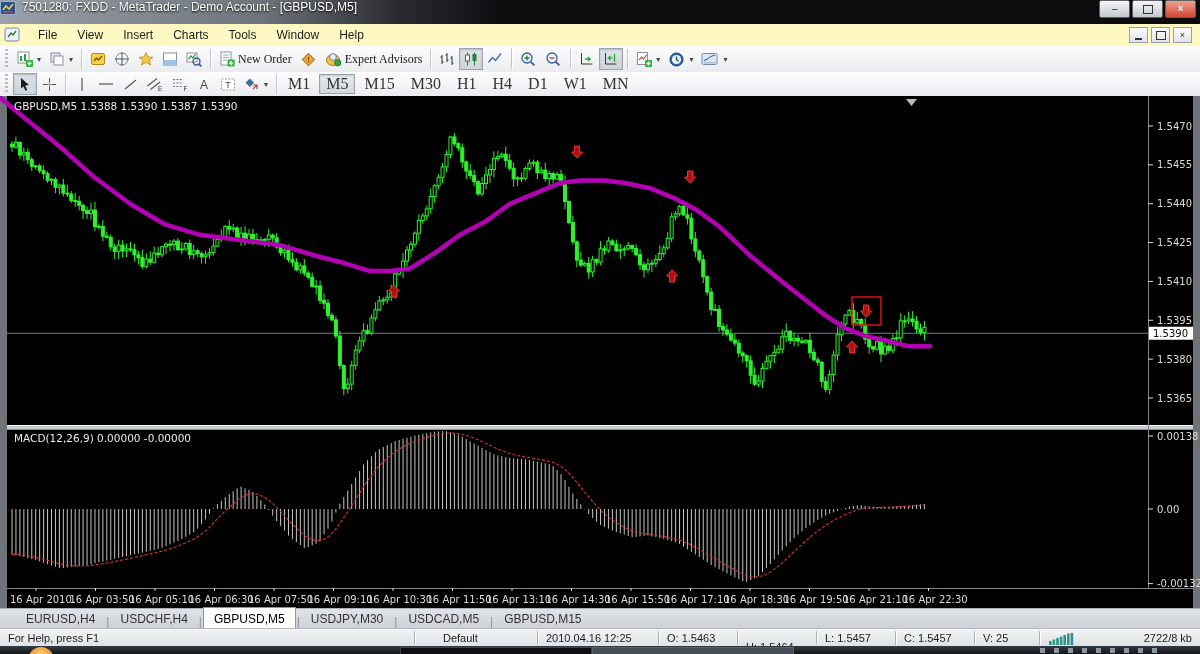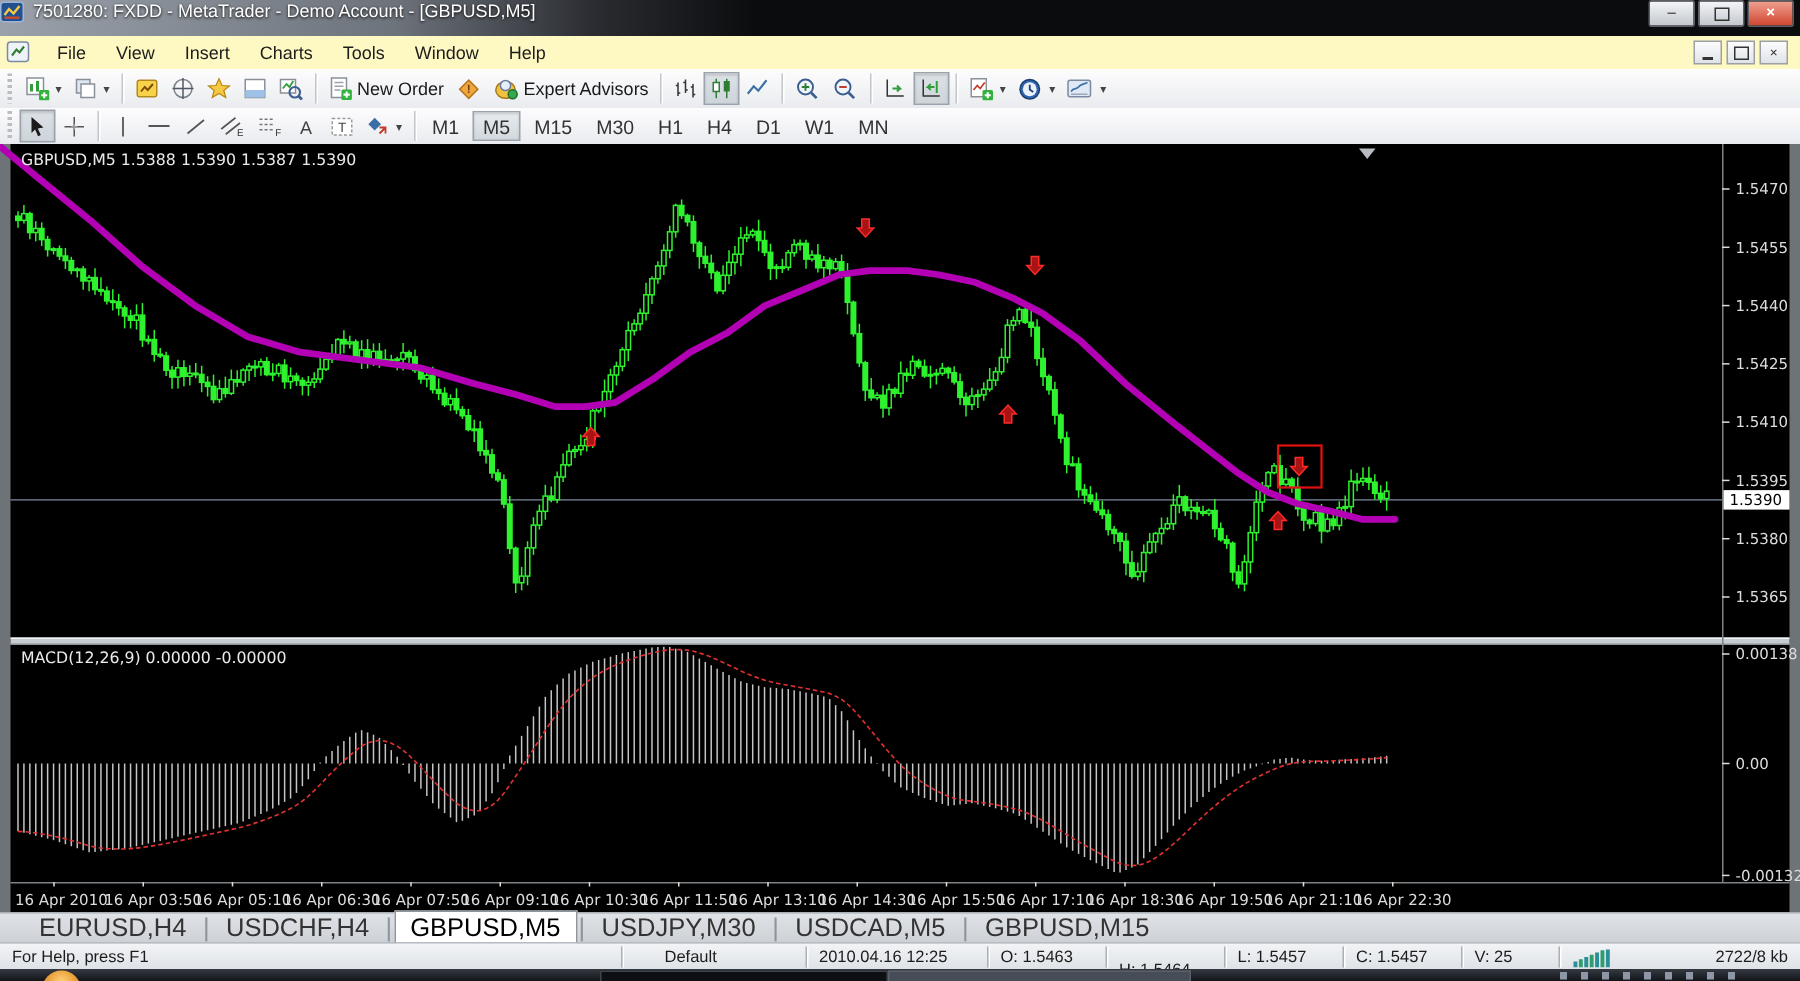--- a/index.html
+++ b/index.html
@@ -29,29 +29,29 @@
     border-bottom:1px solid #c6cacF;display:flex;align-items:center;}
   #toolbar1{top:46px;height:26px;}
   #toolbar2{top:72px;height:24px;}
   .grip{width:7px;height:80%;margin:0 3px;background:repeating-linear-gradient(180deg,#b9bec4 0 2px,transparent 2px 4px);background-size:3px 100%;background-repeat:no-repeat;background-position:2px 0;}
   .tsep{width:1px;height:20px;background:#c2c6cb;margin:0 4px;box-shadow:1px 0 0 #fff;}
   .tb{height:22px;min-width:24px;border:1px solid transparent;background:transparent;display:flex;
     align-items:center;justify-content:center;gap:3px;padding:0 3px;font-size:12px;color:#222;
     font-family:"Liberation Sans",sans-serif;}
   .tb.pressed{border:1px solid #9aa2ab;background:linear-gradient(#dde2e7,#cdd4da);box-shadow:inset 0 1px 2px rgba(0,0,0,.18);}
   .dd{font-size:8px;color:#444;margin-left:1px;}
-  .tblabel{font-size:12px;color:#1a1a1a;white-space:nowrap;}
+  .tblabel{font-size:12px;color:#1a1a1a;white-space:nowrap;font-family:Liberation Serif, serif;}
   .period{min-width:26px;height:20px;border:1px solid transparent;background:transparent;
-    font-size:13px;color:#333;display:flex;align-items:center;justify-content:center;font-family:Liberation Sans, sans-serif;text-align:center;}
+    font-size:16px;color:#333;display:flex;align-items:center;justify-content:center;font-family:Liberation Serif, serif;text-align:center;}
   .period.pressed{border:1px solid #9aa2ab;background:linear-gradient(#e8ecef,#d2d8dd);box-shadow:inset 0 1px 2px rgba(0,0,0,.15);}
   
   #chartwrap{position:absolute;top:96px;left:0;width:1200px;height:512px;background:#000;}
   
   #tabsbar{position:absolute;top:608px;left:0;width:1200px;height:20px;background:linear-gradient(#dfe2e6,#cdd1d7);
-    border-top:1px solid #aab0b6;display:flex;align-items:flex-end;font-size:17px;color:#333;}
+    border-top:1px solid #aab0b6;display:flex;align-items:flex-end;font-size:12px;color:#333;}
   .tab{padding:2px 10px;height:16px;display:flex;align-items:center;white-space:nowrap;}
   .tab.active{background:#fff;border:1px solid #8d949b;border-bottom:none;font-weight:normal;color:#000;height:17px;margin-bottom:0;}
   .tabsep{color:#8d949b;padding:0 1px;}
   
   #statusbar{position:absolute;top:628px;left:0;width:1200px;height:18px;
     background:linear-gradient(#f2f4f6,#dde1e6);border-top:1px solid #b7bcc2;
     display:flex;align-items:center;font-size:11px;color:#1c1c1c;}
   .seg{padding:0 8px;white-space:nowrap;display:flex;align-items:center;height:100%;}
   .ssep{width:1px;height:14px;background:#aab0b6;box-shadow:1px 0 0 #fff;}
   .grow{flex:1;}

